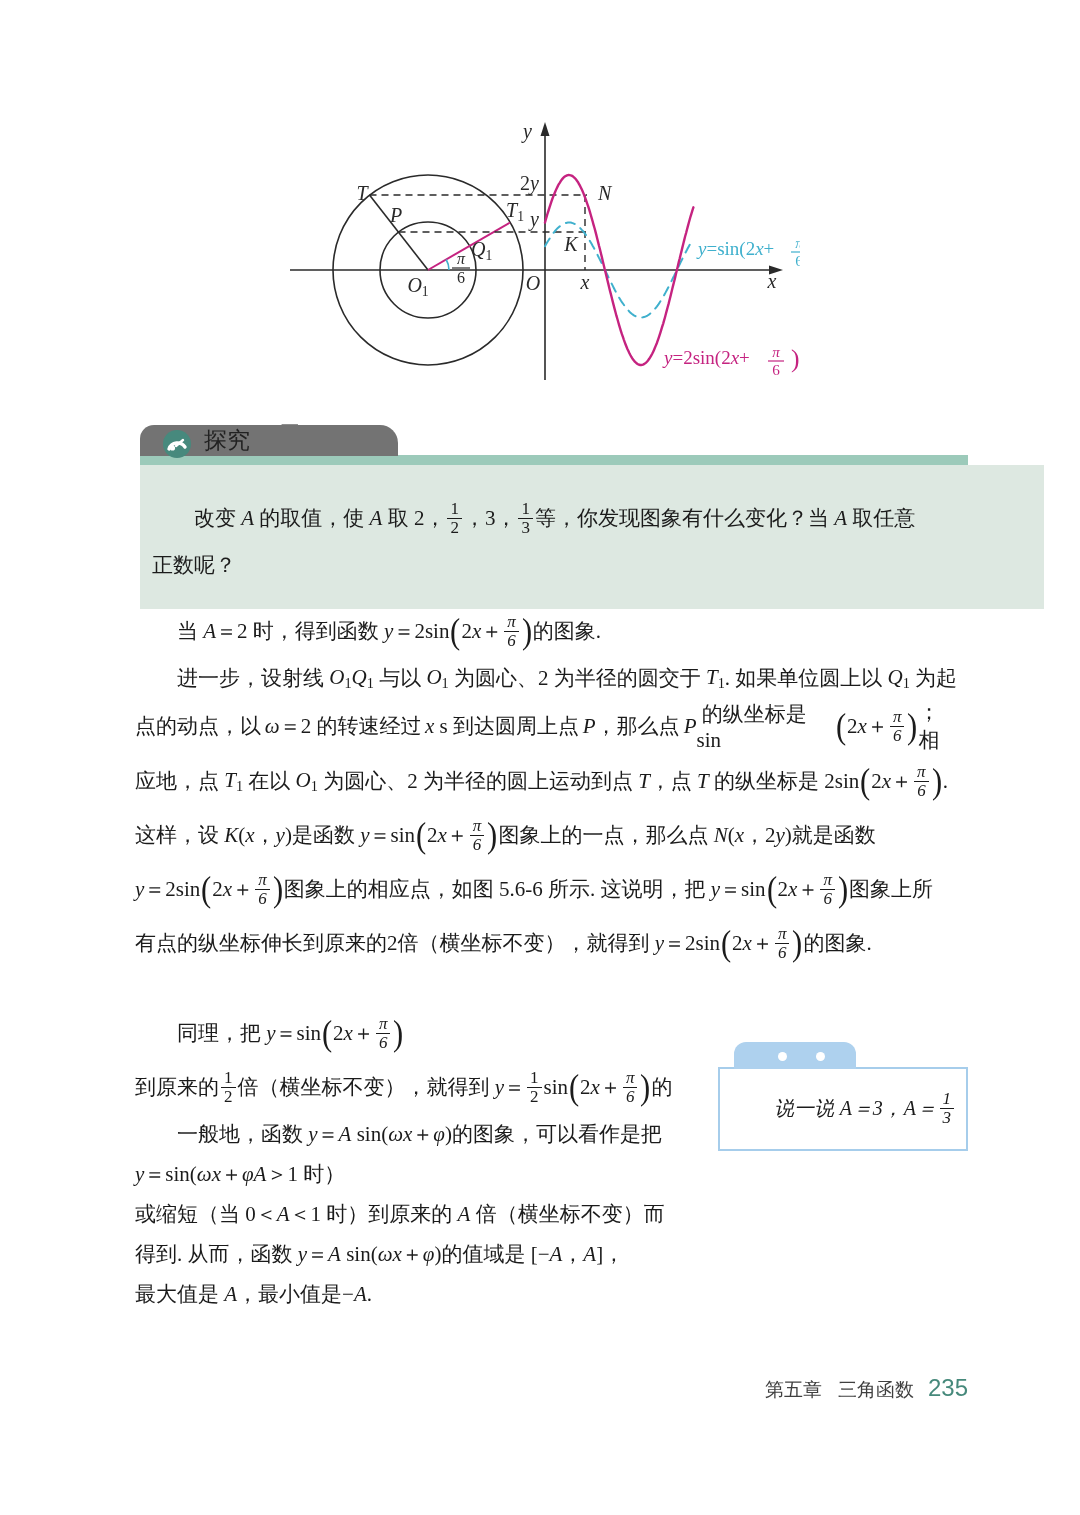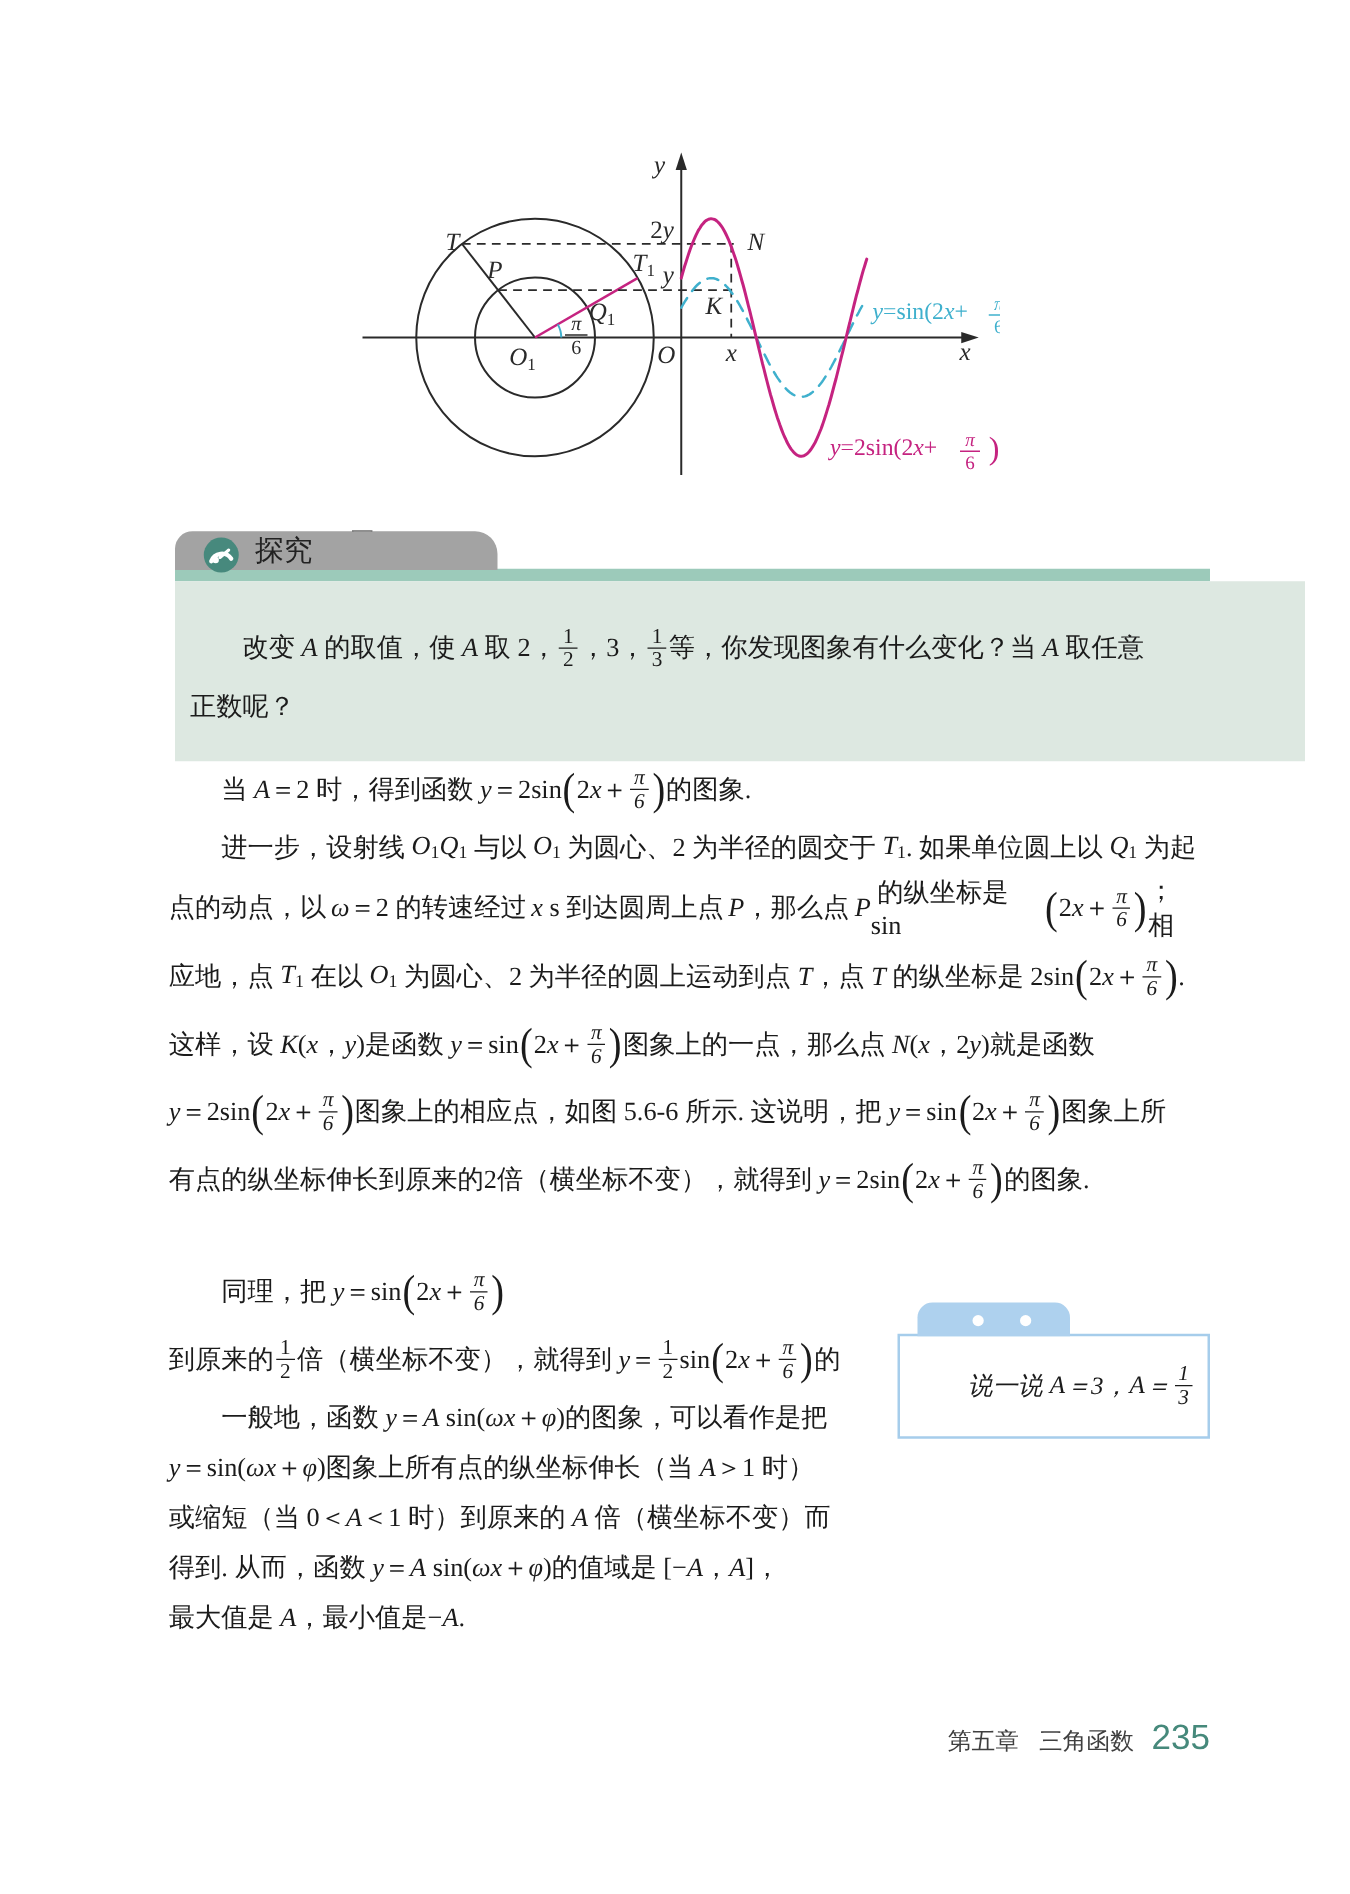--- a/index.html
+++ b/index.html
@@ -7,21 +7,21 @@
     width:1080px;height:1515px;position:relative;background:#ffffff;
     font-family:"Liberation Serif","DejaVu Serif",serif;color:#1b1b1b;
     overflow:hidden;
   }
   
   #figure{position:absolute;top:118px;left:280px;width:520px;}
   #figure svg{display:block;}
   .fig-caption{width:520px;text-align:left;font-size:20px;margin-top:2px;letter-spacing:1px;}
   
   #explore{position:absolute;top:425px;left:140px;width:828px;}
-  .exp-tab{position:relative;width:258px;height:31px;background:#a3a3a3;
+  .exp-tab{position:relative;width:258px;height:31px;background:#737373;
     border-radius:14px 18px 0 0;display:flex;align-items:center;padding-left:22px;box-sizing:border-box;}
   .exp-strip{width:828px;height:10px;background:#9ccaba;margin-top:-1px;}
   .exp-body{width:904px;background:#dde8e1;padding:26px 0 24px 0;box-sizing:border-box;}
   .exp-title{font-size:23px;color:#222;margin-left:12px;font-family:"Liberation Sans","DejaVu Sans",sans-serif;}
   .exp-icon{width:30px;height:30px;margin-top:6px;}
   
   .tline{display:flex;align-items:center;min-height:40px;font-size:21px;white-space:pre;}
   .tline.hasfrac{min-height:54px;}
   .tline .seg-r{white-space:pre-wrap;}
   .tline .seg-i{font-style:italic;white-space:pre-wrap;}
@@ -39,21 +39,21 @@
   .sb-tab{position:relative;margin-left:16px;width:122px;height:27px;background:#aed1ee;
     border-radius:12px 12px 0 0;}
   .sb-dot{position:absolute;top:10px;width:9px;height:9px;border-radius:50%;background:#ffffff;}
   .sb-body{width:250px;box-sizing:border-box;border:2px solid #a6cdeb;background:#fff;
     margin-top:-2px;padding:14px 10px 16px 12px;font-size:20px;font-style:italic;}
   .sb-body .tline{min-height:38px;font-size:20px;justify-content:space-between;}
   .sb-body .hasfrac{min-height:50px;}
   
   #footer{position:absolute;top:1374px;right:112px;display:flex;align-items:baseline;
     font-size:19px;color:#3f3f3f;text-align:center;}
-  #footer .pgnum{font-size:28px;margin-left:14px;font-family:"Liberation Sans","DejaVu Sans",sans-serif;}
+  #footer .pgnum{font-size:24px;margin-left:14px;font-family:"Liberation Sans","DejaVu Sans",sans-serif;}
   #footer .sp{display:inline-block;width:16px;}
 </style>
 </head>
 <body>
 
 <div id="figure">
   <svg id="fig-svg" width="520" height="300" viewBox="0 0 520 300">
       <circle cx="148" cy="152" r="95" fill="none" stroke="#2a2a2a" stroke-width="1.6"></circle>
       <circle cx="148" cy="152" r="48" fill="none" stroke="#2a2a2a" stroke-width="1.6"></circle>
       <line x1="10" y1="152" x2="497" y2="152" stroke="#2a2a2a" stroke-width="1.6"></line>
@@ -121,21 +121,21 @@
     <div class="tline hasfrac"><span class="seg-r">点的动点，以 </span><span class="seg-i">ω</span><span class="seg-r">＝2 的转速经过 </span><span class="seg-i">x</span><span class="seg-r"> s 到达圆周上点 </span><span class="seg-i">P</span><span class="seg-r">，那么点 </span><span class="seg-i">P</span><span class="seg-r"> 的纵坐标是 sin</span><span class="bigp">(</span><span class="seg-r">2</span><span class="seg-i">x</span><span class="seg-r">＋</span><span class="frac seg-i"><span class="num">π</span><span class="den">6</span></span><span class="bigp">)</span><span class="seg-r">；相</span></div>
     <div class="tline hasfrac"><span class="seg-r">应地，点 </span><span class="seg-i">T<span class="sub">1</span></span><span class="seg-r"> 在以 </span><span class="seg-i">O<span class="sub">1</span></span><span class="seg-r"> 为圆心、2 为半径的圆上运动到点 </span><span class="seg-i">T</span><span class="seg-r">，点 </span><span class="seg-i">T</span><span class="seg-r"> 的纵坐标是 2sin</span><span class="bigp">(</span><span class="seg-r">2</span><span class="seg-i">x</span><span class="seg-r">＋</span><span class="frac seg-i"><span class="num">π</span><span class="den">6</span></span><span class="bigp">)</span><span class="seg-r">.</span></div>
     <div class="tline hasfrac"><span class="seg-r">这样，设 </span><span class="seg-i">K</span><span class="seg-r">(</span><span class="seg-i">x</span><span class="seg-r">，</span><span class="seg-i">y</span><span class="seg-r">)是函数 </span><span class="seg-i">y</span><span class="seg-r">＝sin</span><span class="bigp">(</span><span class="seg-r">2</span><span class="seg-i">x</span><span class="seg-r">＋</span><span class="frac seg-i"><span class="num">π</span><span class="den">6</span></span><span class="bigp">)</span><span class="seg-r">图象上的一点，那么点 </span><span class="seg-i">N</span><span class="seg-r">(</span><span class="seg-i">x</span><span class="seg-r">，2</span><span class="seg-i">y</span><span class="seg-r">)就是函数</span></div>
     <div class="tline hasfrac"><span class="seg-i">y</span><span class="seg-r">＝2sin</span><span class="bigp">(</span><span class="seg-r">2</span><span class="seg-i">x</span><span class="seg-r">＋</span><span class="frac seg-i"><span class="num">π</span><span class="den">6</span></span><span class="bigp">)</span><span class="seg-r">图象上的相应点，如图 5.6-6 所示. 这说明，把 </span><span class="seg-i">y</span><span class="seg-r">＝sin</span><span class="bigp">(</span><span class="seg-r">2</span><span class="seg-i">x</span><span class="seg-r">＋</span><span class="frac seg-i"><span class="num">π</span><span class="den">6</span></span><span class="bigp">)</span><span class="seg-r">图象上所</span></div>
     <div class="tline hasfrac"><span class="seg-r">有点的纵坐标伸长到原来的2倍（横坐标不变），就得到 </span><span class="seg-i">y</span><span class="seg-r">＝2sin</span><span class="bigp">(</span><span class="seg-r">2</span><span class="seg-i">x</span><span class="seg-r">＋</span><span class="frac seg-i"><span class="num">π</span><span class="den">6</span></span><span class="bigp">)</span><span class="seg-r">的图象.</span></div>
   </div>
 <div id="para34">
     <div class="tline indent hasfrac"><span class="seg-r">同理，把 </span><span class="seg-i">y</span><span class="seg-r">＝sin</span><span class="bigp">(</span><span class="seg-r">2</span><span class="seg-i">x</span><span class="seg-r">＋</span><span class="frac seg-i"><span class="num">π</span><span class="den">6</span></span><span class="bigp">)</span></div>
     <div class="tline hasfrac"><span class="seg-r">到原来的</span><span class="frac"><span class="num">1</span><span class="den">2</span></span><span class="seg-r">倍（横坐标不变），就得到 </span><span class="seg-i">y</span><span class="seg-r">＝</span><span class="frac"><span class="num">1</span><span class="den">2</span></span><span class="seg-r">sin</span><span class="bigp">(</span><span class="seg-r">2</span><span class="seg-i">x</span><span class="seg-r">＋</span><span class="frac seg-i"><span class="num">π</span><span class="den">6</span></span><span class="bigp">)</span><span class="seg-r">的</span></div>
     <div class="tline indent"><span class="seg-r">一般地，函数 </span><span class="seg-i">y</span><span class="seg-r">＝</span><span class="seg-i">A</span><span class="seg-r"> sin(</span><span class="seg-i">ωx</span><span class="seg-r">＋</span><span class="seg-i">φ</span><span class="seg-r">)的图象，可以看作是把</span></div>
-    <div class="tline"><span class="seg-i">y</span><span class="seg-r">＝sin(</span><span class="seg-i">ωx</span><span class="seg-r">＋</span><span class="seg-i">φ</span><span class="seg-r">)图象上所有点的纵坐标伸长（当 </span><span class="seg-i">A</span><span class="seg-r">＞1 时）</span></div>
+    <div class="tline"><span class="seg-i">y</span><span class="seg-r">＝sin(</span><span class="seg-i">ωx</span><span class="seg-r">＋</span><span class="seg-i">φ</span><span class="seg-i">A</span><span class="seg-r">＞1 时）</span></div>
     <div class="tline"><span class="seg-r">或缩短（当 0＜</span><span class="seg-i">A</span><span class="seg-r">＜1 时）到原来的 </span><span class="seg-i">A</span><span class="seg-r"> 倍（横坐标不变）而</span></div>
     <div class="tline"><span class="seg-r">得到. 从而，函数 </span><span class="seg-i">y</span><span class="seg-r">＝</span><span class="seg-i">A</span><span class="seg-r"> sin(</span><span class="seg-i">ωx</span><span class="seg-r">＋</span><span class="seg-i">φ</span><span class="seg-r">)的值域是 [−</span><span class="seg-i">A</span><span class="seg-r">，</span><span class="seg-i">A</span><span class="seg-r">]，</span></div>
     <div class="tline"><span class="seg-r">最大值是 </span><span class="seg-i">A</span><span class="seg-r">，最小值是−</span><span class="seg-i">A</span><span class="seg-r">.</span></div>
   </div>
 
 <div id="sidebox">
   <div class="sb-tab">
     <span class="sb-dot" style="left:44px"></span>
     <span class="sb-dot" style="left:82px"></span>
   </div>

